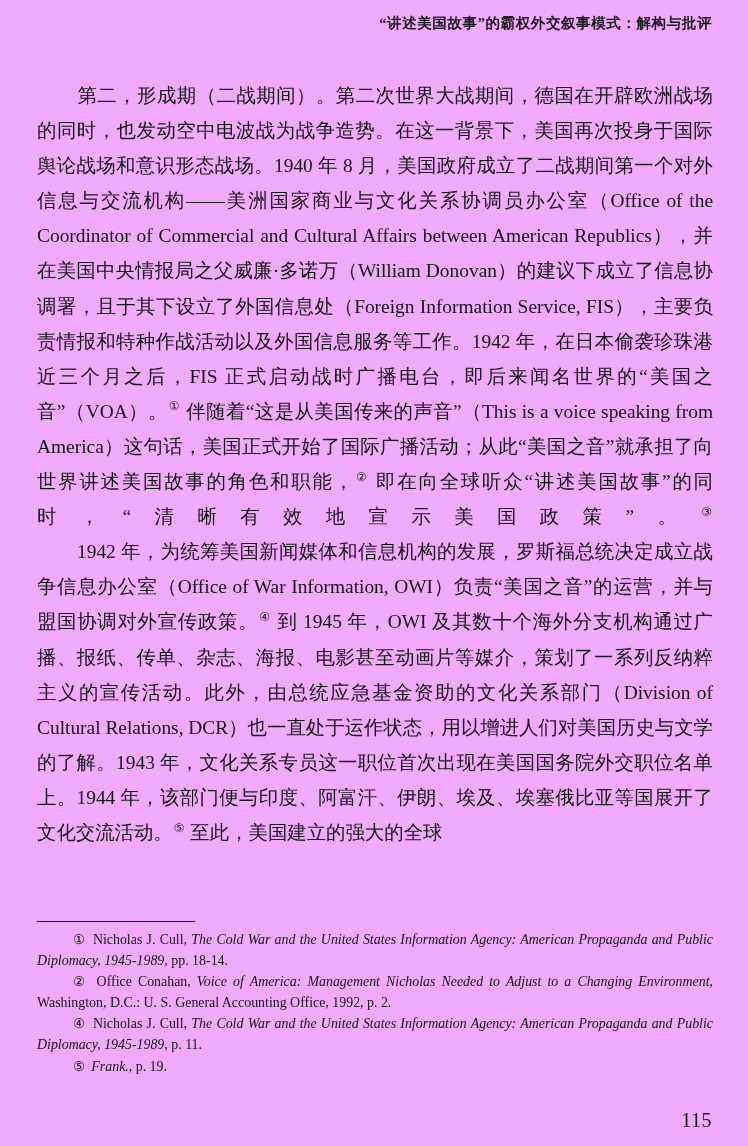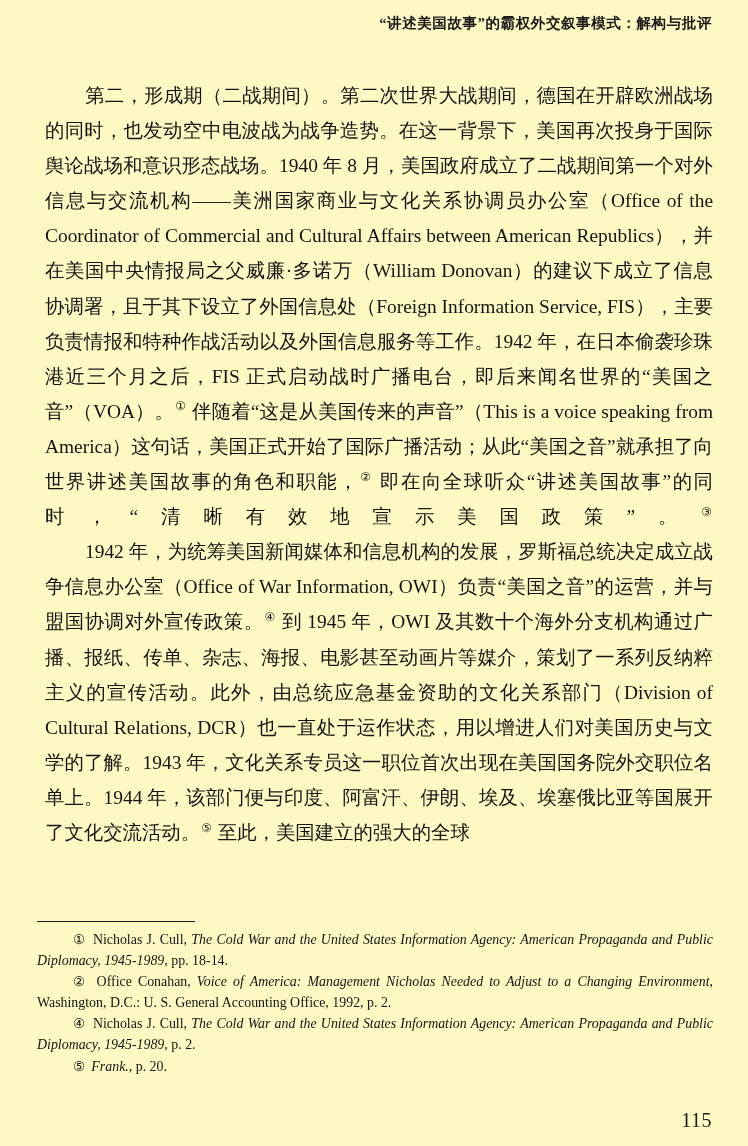--- a/index.html
+++ b/index.html
@@ -8,21 +8,21 @@
     background: #ffffff;
   }
   body {
     font-family: "Liberation Serif", "DejaVu Serif", serif;
     color: #111111;
   }
   #page {
     position: relative;
     width: 748px;
     height: 1146px;
-    background: #fef9c3;
+    background: #f0abfc;
     box-sizing: border-box;
     overflow: hidden;
   }
 
   
   .running-header {
     position: absolute;
     top: 14px;
     left: 38px;
     right: 36px;
@@ -36,21 +36,21 @@
   }
 
   
   .body-block {
     position: absolute;
     top: 78px;
     left: 37px;
     width: 676px;
   }
   .para {
-    margin: 0 0 0 8px;
+    margin: 0 0 0 0;
     font-size: 19.4px;
     line-height: 35.1px;
     text-align: justify;
     text-align-last: justify;
     text-justify: inter-character;
     color: #141414;
     letter-spacing: 0px;
   }
   .para.last-natural {
     text-align-last: left;
@@ -124,19 +124,19 @@
   <div class="body-block">
     <p class="para indent"><span>第二，形成期（二战期间）。第二次世界大战期间，德国在开辟欧洲战场的同时，也发动空中电波战为战争造势。在这一背景下，美国再次投身于国际舆论战场和意识形态战场。</span><span class="latin">1940</span><span> 年 </span><span class="latin">8</span><span> 月，美国政府成立了二战期间第一个对外信息与交流机构——美洲国家商业与文化关系协调员办公室（</span><span class="latin">Office of the Coordinator of Commercial and Cultural Affairs between American Republics</span><span>），并在美国中央情报局之父威廉·多诺万（</span><span class="latin">William Donovan</span><span>）的建议下成立了信息协调署，且于其下设立了外国信息处（</span><span class="latin">Foreign Information Service, FIS</span><span>），主要负责情报和特种作战活动以及外国信息服务等工作。</span><span class="latin">1942</span><span> 年，在日本偷袭珍珠港近三个月之后，</span><span class="latin">FIS</span><span> 正式启动战时广播电台，即后来闻名世界的“美国之音”（</span><span class="latin">VOA</span><span>）。</span><sup class="fn">①</sup><span> 伴随着“这是从美国传来的声音”（</span><span class="latin">This is a voice speaking from America</span><span>）这句话，美国正式开始了国际广播活动；从此“美国之音”就承担了向世界讲述美国故事的角色和职能，</span><sup class="fn">②</sup><span> 即在向全球听众“讲述美国故事”的同时，“清晰有效地宣示美国政策”。</span><sup class="fn">③</sup></p>
     <p class="para indent last-natural"><span class="latin">1942</span><span> 年，为统筹美国新闻媒体和信息机构的发展，罗斯福总统决定成立战争信息办公室（</span><span class="latin">Office of War Information, OWI</span><span>）负责“美国之音”的运营，并与盟国协调对外宣传政策。</span><sup class="fn">④</sup><span> 到 </span><span class="latin">1945</span><span> 年，</span><span class="latin">OWI</span><span> 及其数十个海外分支机构通过广播、报纸、传单、杂志、海报、电影甚至动画片等媒介，策划了一系列反纳粹主义的宣传活动。此外，由总统应急基金资助的文化关系部门（</span><span class="latin">Division of Cultural Relations, DCR</span><span>）也一直处于运作状态，用以增进人们对美国历史与文学的了解。</span><span class="latin">1943</span><span> 年，文化关系专员这一职位首次出现在美国国务院外交职位名单上。</span><span class="latin">1944</span><span> 年，该部门便与印度、阿富汗、伊朗、埃及、埃塞俄比亚等国展开了文化交流活动。</span><sup class="fn">⑤</sup><span> 至此，美国建立的强大的全球</span></p>
   </div>
 
   <div class="footnote-rule"></div>
 
   <div class="footnotes">
     <p class="fn-item"><span class="marker">① </span><span>Nicholas J. Cull, </span><i>The Cold War and the United States Information Agency: American Propaganda and Public Diplomacy, 1945-1989</i><span>, pp. 18-14.</span></p>
     <p class="fn-item"><span class="marker">② </span><span>Office Conahan, </span><i>Voice of America: Management Nicholas Needed to Adjust to a Changing Environment</i><span>, Washington, D.C.: U. S. General Accounting Office, 1992, p. 2.</span></p>
-    <p class="fn-item"><span class="marker">④ </span><span>Nicholas J. Cull, </span><i>The Cold War and the United States Information Agency: American Propaganda and Public Diplomacy, 1945-1989</i><span>, p. 2.</span></p>
-    <p class="fn-item short"><span class="marker">⑤ </span><i>Frank.</i><span>, p. 20.</span></p>
+    <p class="fn-item"><span class="marker">④ </span><span>Nicholas J. Cull, </span><i>The Cold War and the United States Information Agency: American Propaganda and Public Diplomacy, 1945-1989</i><span>, p. 11.</span></p>
+    <p class="fn-item short"><span class="marker">⑤ </span><i>Frank.</i><span>, p. 19.</span></p>
   </div>
 
   <div class="page-number">115</div>
 
 </div>
 
 </body></html>

